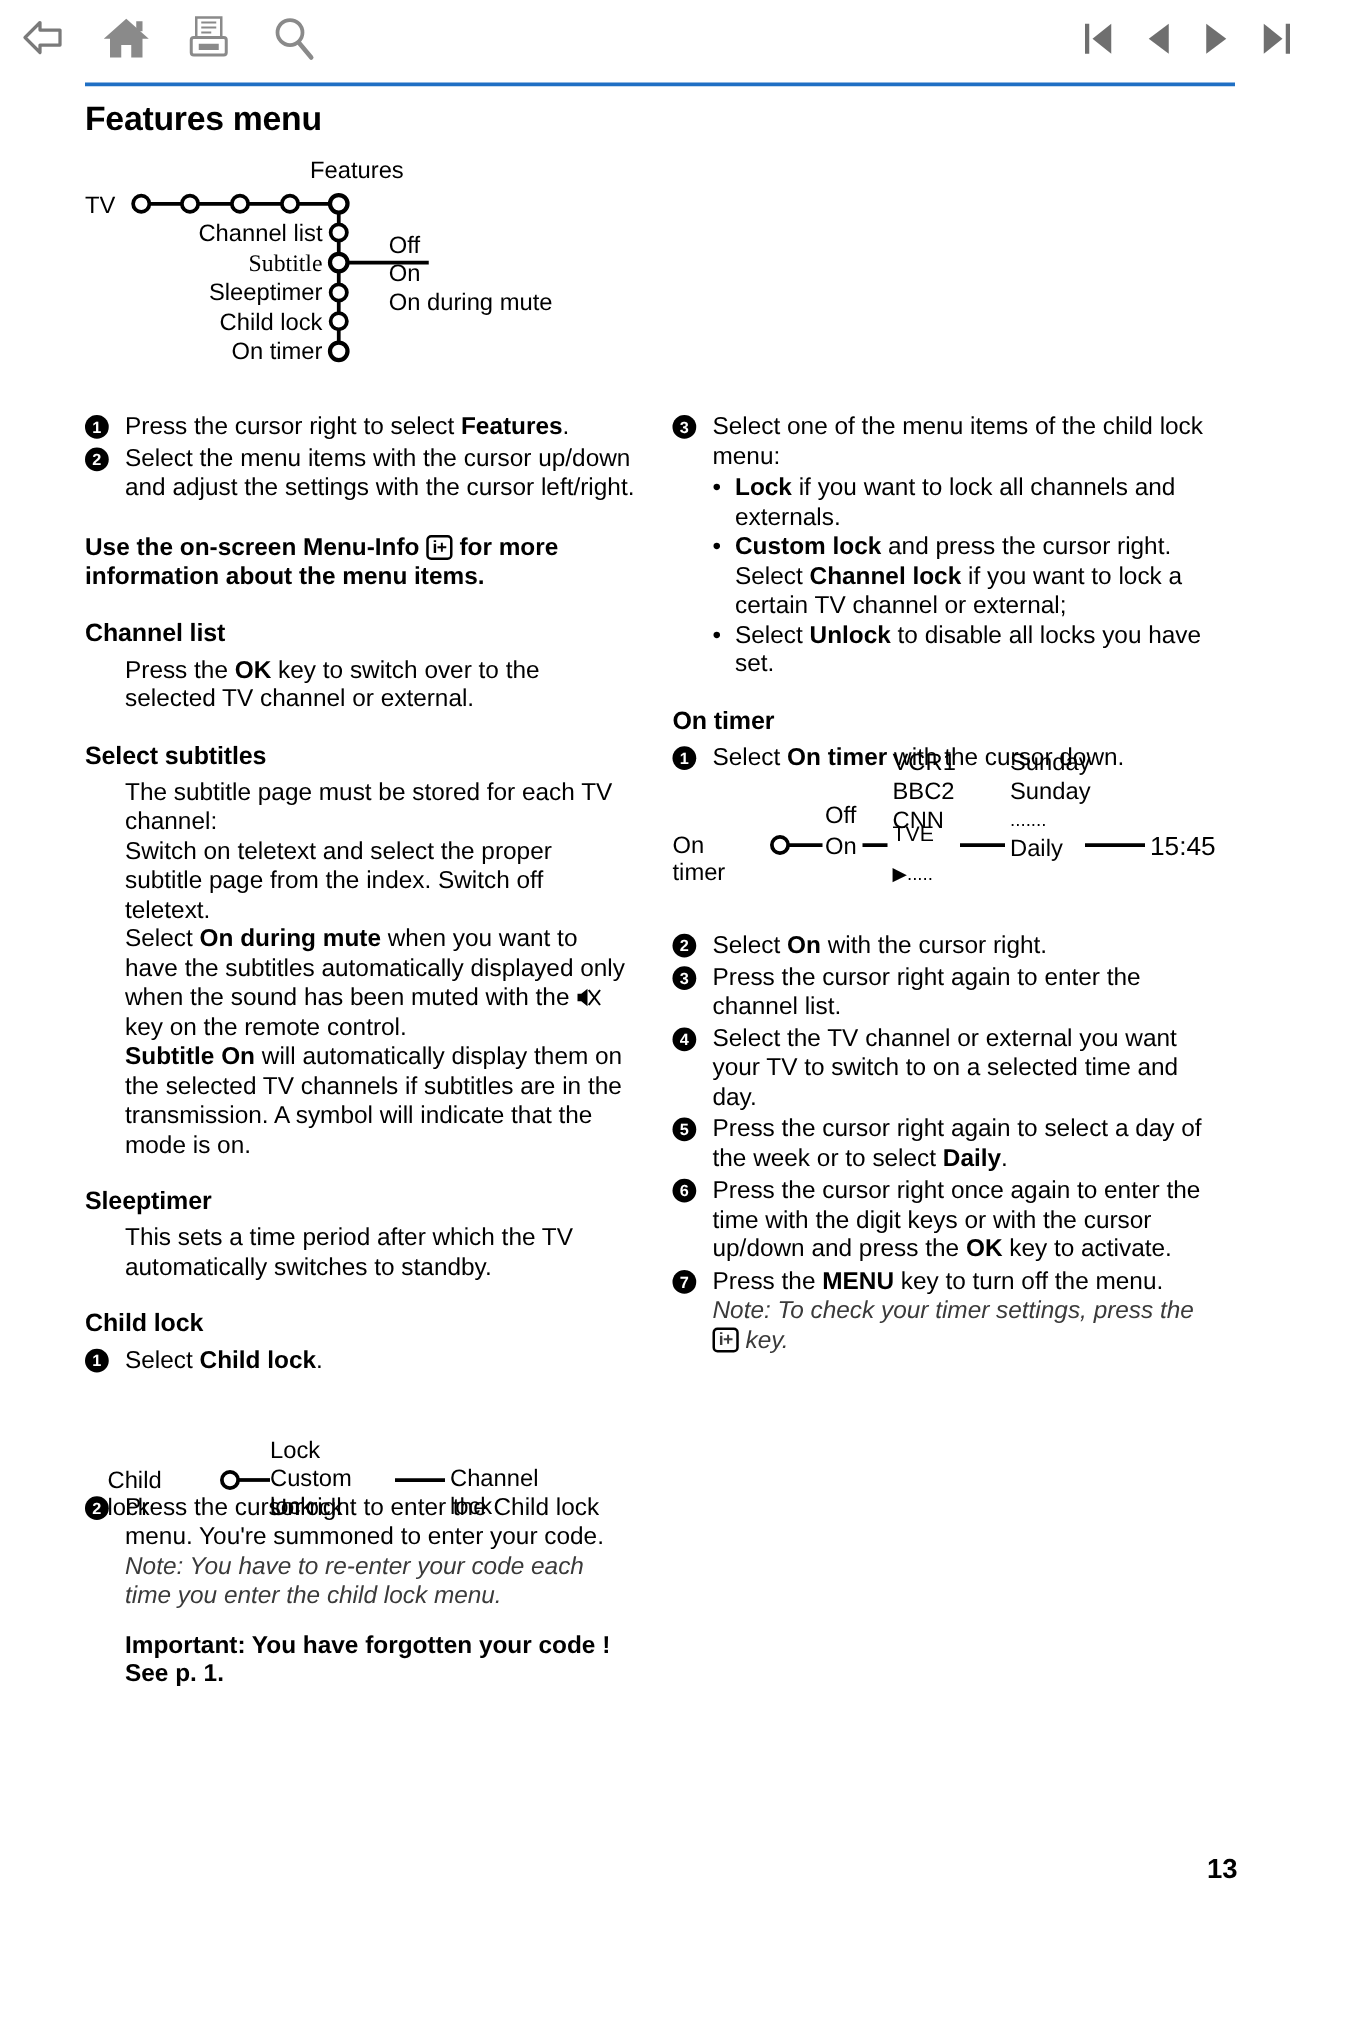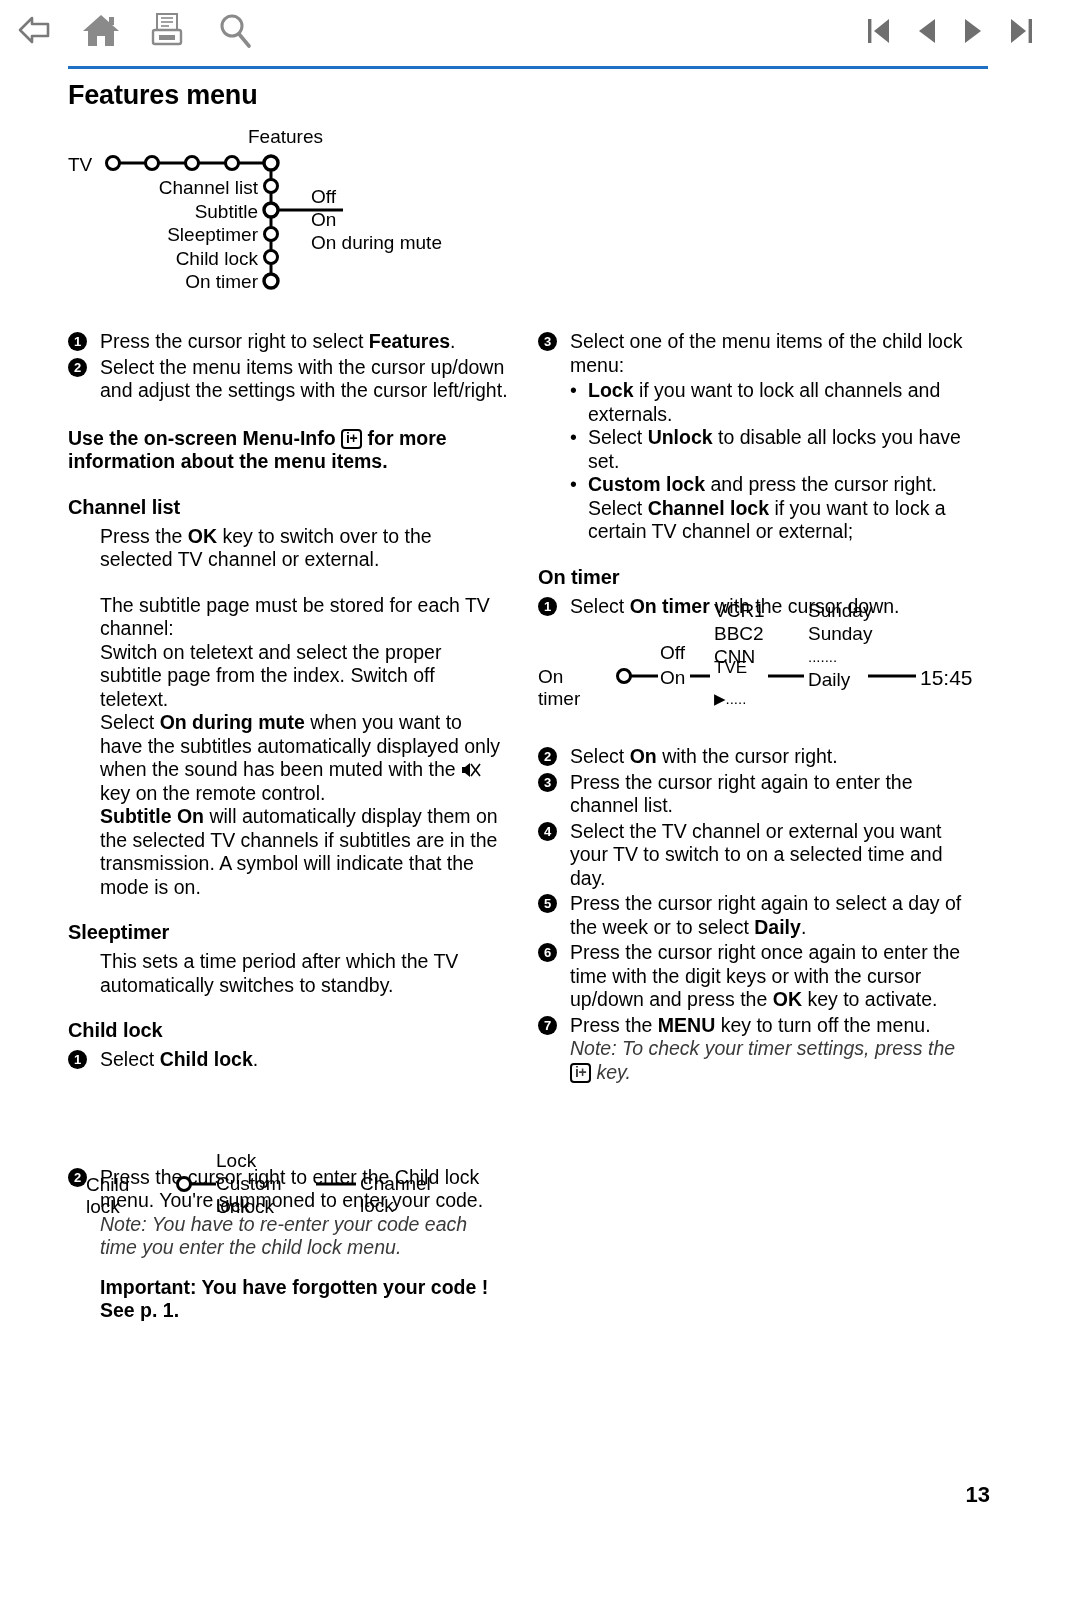--- a/index.html
+++ b/index.html
@@ -242,21 +242,21 @@
     <circle cx="203" cy="84" r="7" fill="#fff" stroke="#000" stroke-width="3.4"></circle>
     <circle cx="203" cy="108" r="6.5" fill="#fff" stroke="#000" stroke-width="3"></circle>
     <circle cx="203" cy="131" r="6.5" fill="#fff" stroke="#000" stroke-width="3"></circle>
     <circle cx="203" cy="155" r="7" fill="#fff" stroke="#000" stroke-width="3.4"></circle>
   </svg>
 
   <div style="position:absolute; left:0; top:28px; font-size:19px;">TV</div>
   <div style="position:absolute; left:180px; top:0px; font-size:19px;">Features</div>
 
   <div style="position:absolute; left:0; top:51px; width:190px; text-align:right; font-size:19px;">Channel list</div>
-  <div style="position:absolute; left:0; top:75px; width:190px; text-align:right; font-size:19px;">Subtitle</div>
+  <div style="position:absolute; left:0; top:75px; width:190px; text-align:right; font-size:19px;font-family:Liberation Serif, serif;">Subtitle</div>
   <div style="position:absolute; left:0; top:98px; width:190px; text-align:right; font-size:19px;">Sleeptimer</div>
   <div style="position:absolute; left:0; top:122px; width:190px; text-align:right; font-size:19px;">Child lock</div>
   <div style="position:absolute; left:0; top:145px; width:190px; text-align:right; font-size:19px;">On timer</div>
 
   <div style="position:absolute; left:243px; top:60px; font-size:19px;">Off</div>
   <div style="position:absolute; left:243px; top:83px; font-size:19px;">On</div>
   <div style="position:absolute; left:243px; top:106px; font-size:19px;">On during mute</div>
 </div>
 
 <div class="col" id="col-left">
@@ -277,20 +277,21 @@
 
   <div class="sec-gap"></div>
 
   <h3 class="sec">Channel list</h3>
   <p class="body indent">
     <span>Press the </span><span class="b">OK</span><span> key to switch over to the selected TV channel or external.</span>
   </p>
 
   <div class="sec-gap"></div>
 
+  <h3 class="sec">Select subtitles</h3>
   <p class="body indent">The subtitle page must be stored for each TV channel:</p>
   <p class="body indent">Switch on teletext and select the proper subtitle page from the index. Switch off teletext.</p>
   <p class="body indent">
     <span>Select </span><span class="b">On during mute</span><span> when you want to have the subtitles automatically displayed only when the sound has been muted with the </span><span class="mutekey"><svg width="20" height="18" viewBox="0 0 20 18">
         <path d="M1 6 L4 6 L9 2 L9 16 L4 12 L1 12 Z" fill="#000"></path>
         <line x1="10" y1="3" x2="19" y2="15" stroke="#000" stroke-width="1.6"></line>
         <line x1="19" y1="3" x2="10" y2="15" stroke="#000" stroke-width="1.6"></line>
       </svg></span><span> key on the remote control.</span>
   </p>
   <p class="body indent">
@@ -341,25 +342,25 @@
 
   <div class="step">
     <span class="bullet">3</span><span>Select one of the menu items of the child lock menu:</span>
   </div>
 
   <div class="dash-item">
     <span class="b">Lock</span><span> if you want to lock all channels and externals.</span>
   </div>
 
   <div class="dash-item">
+    <span class="b">Custom lock</span><span> and press the cursor right. Select </span><span class="b">Channel lock</span><span> if you want to lock a certain TV channel or external;</span>
+  </div>
+
+  <div class="dash-item">
     <span>Select </span><span class="b">Unlock</span><span> to disable all locks you have set.</span>
-  </div>
-
-  <div class="dash-item">
-    <span class="b">Custom lock</span><span> and press the cursor right. Select </span><span class="b">Channel lock</span><span> if you want to lock a certain TV channel or external;</span>
   </div>
 
   <div class="sec-gap"></div>
 
   <h3 class="sec">On timer</h3>
 
   <div class="step">
     <span class="bullet">1</span><span>Select </span><span class="b">On timer</span><span> with the cursor down.</span>
   </div>
 

